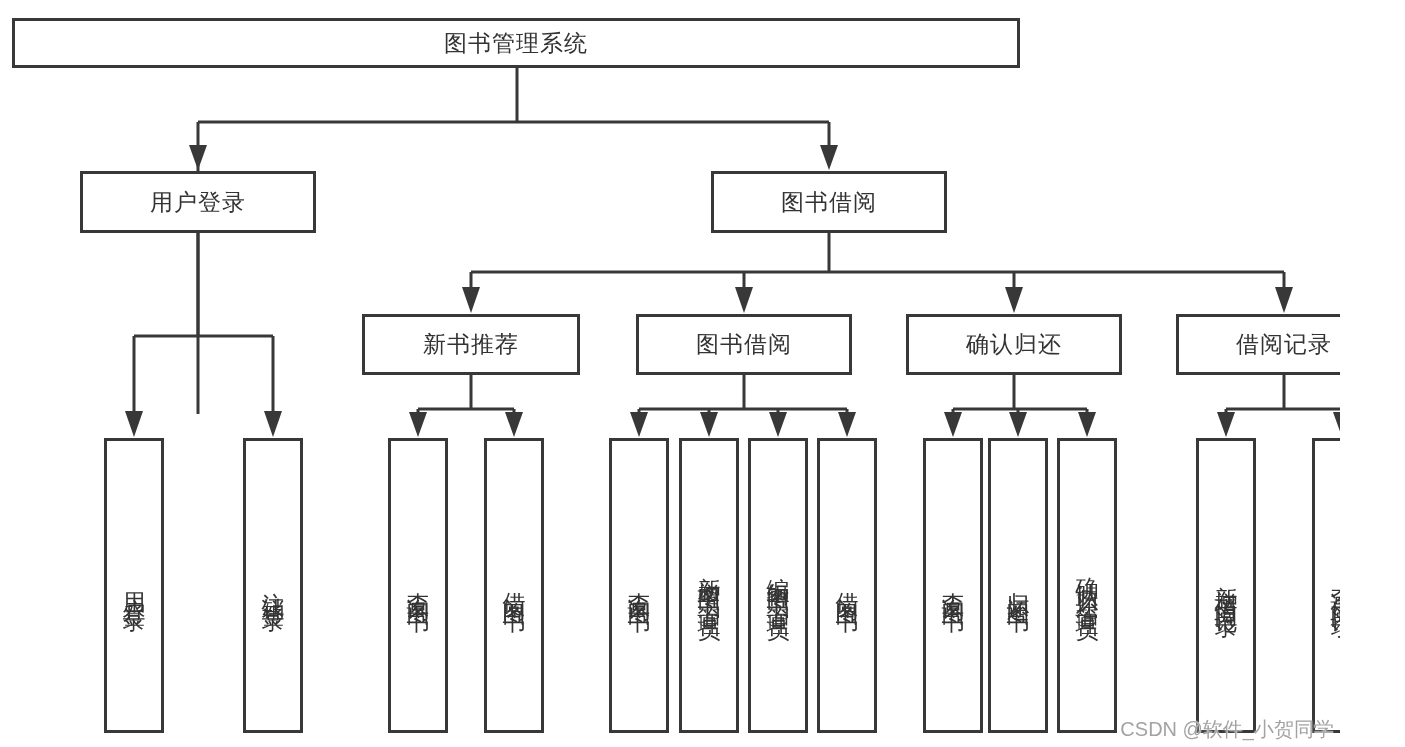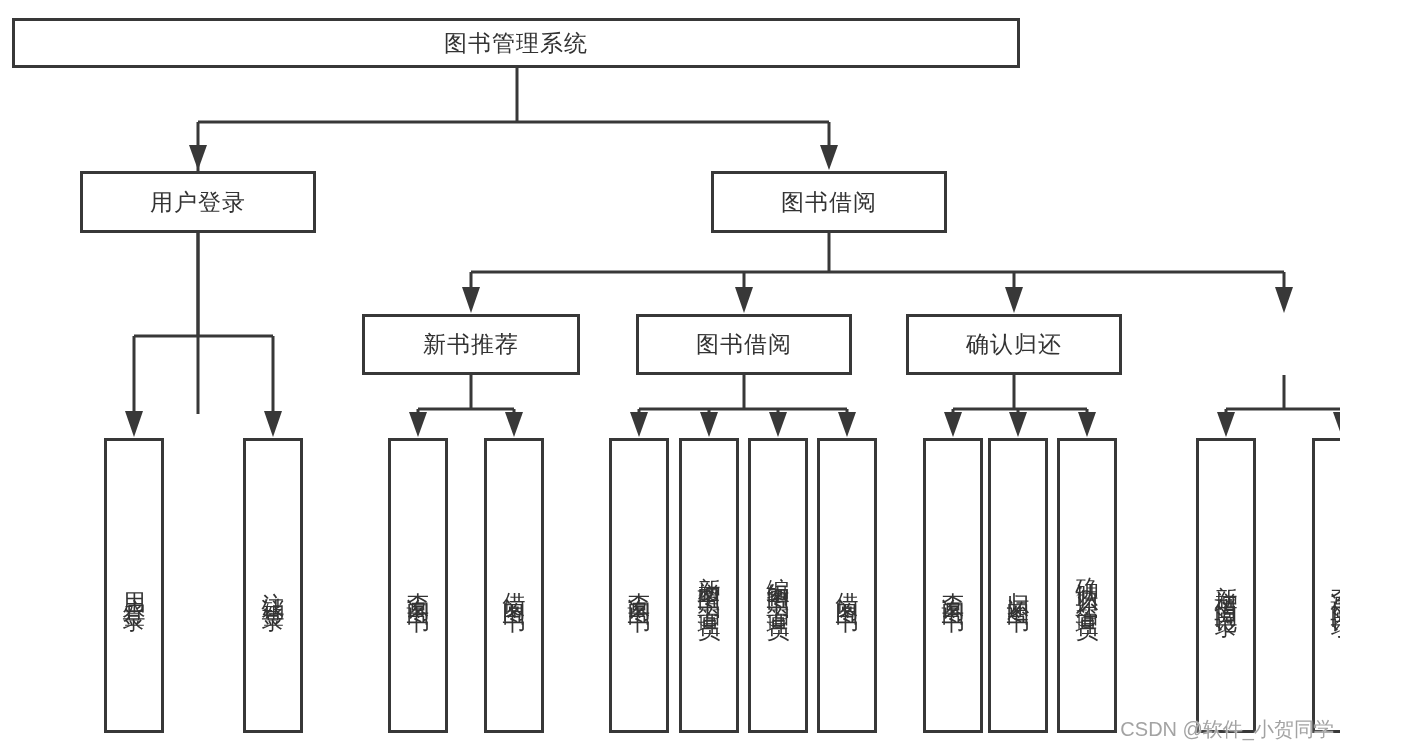--- a/index.html
+++ b/index.html
@@ -147,20 +147,23 @@
 
   <div class="node" id="n-new-book-rec">
     <span class="h-label">新书推荐</span>
   </div>
   <div class="node" id="n-book-borrow">
     <span class="h-label">图书借阅</span>
   </div>
   <div class="node" id="n-current-borrow">
     <span class="h-label">确认归还</span>
   </div>
+  <div class="node" id="n-borrow-records">
+    <span class="h-label">借阅记录</span>
+  </div>
 
   <div class="node leaf" id="n-login">
     <span class="v-label">用户登录</span>
   </div>
   <div class="node leaf" id="n-logout">
     <span class="v-label">注销登录</span>
   </div>
   <div class="node leaf" id="n-nb-query-book">
     <span class="v-label">查询图书</span>
   </div>

